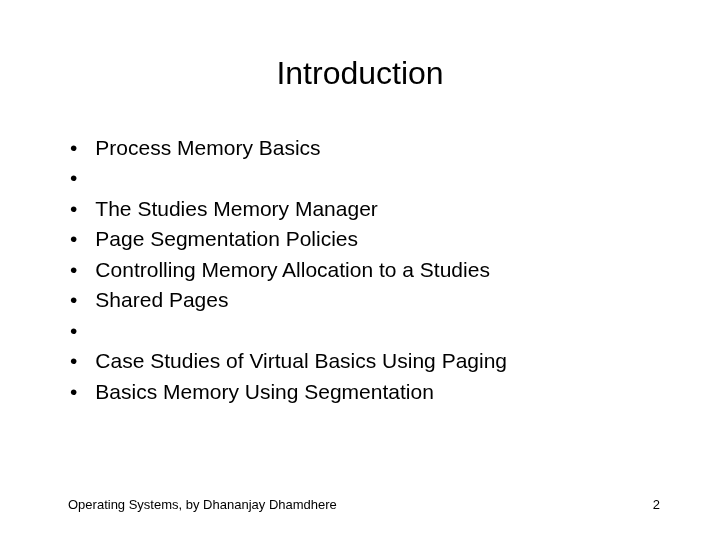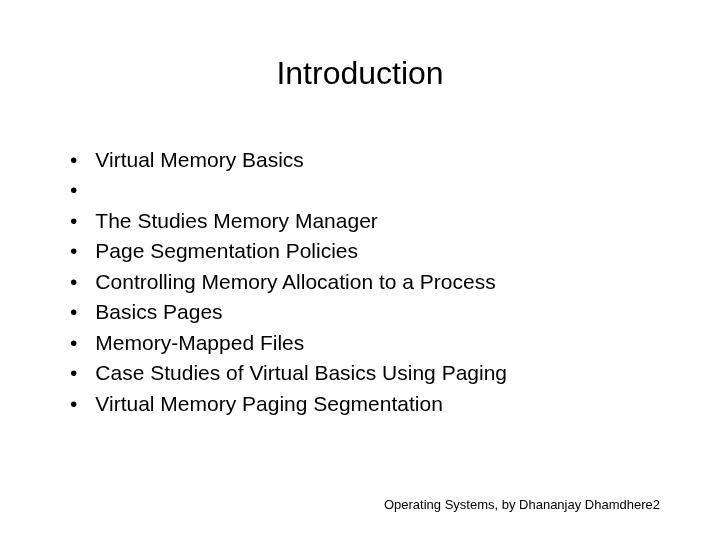--- a/index.html
+++ b/index.html
@@ -21,95 +21,94 @@
       padding: 30px 60px 40px 60px;
       display: flex;
       flex-direction: column;
     }
     .title {
       font-size: 32px;
       font-weight: normal;
       text-align: center;
       color: #000;
       margin-top: 25px;
-      margin-bottom: 53px;
+      margin-bottom: 41px;
     }
     .bullet-list {
       list-style: none;
       padding-left: 10px;
     }
     .bullet-list li {
       font-size: 21px;
       color: #000;
       line-height: 1.45;
       display: flex;
       align-items: flex-start;
     }
     .bullet {
       margin-right: 18px;
       font-size: 21px;
       line-height: 1.45;
     }
     .footer {
       position: absolute;
       bottom: 28px;
-      left: 48px;
+      left: 68px;
       right: 60px;
       display: flex;
-      justify-content: flex-end;
+      justify-content: space-between;
       align-items: center;
     }
     .footer-text {
       font-size: 13px;
       color: #000;
     }
     .page-number {
       font-size: 13px;
       color: #000;
     }
   </style>
 </head>
 <body>
 
 <div class="slide">
   <h1 class="title">Introduction</h1>
   <ul class="bullet-list">
     <li>
         <span class="bullet">•</span>
-        <span>Virtual Memory Basics</span>
+        <span>Process Memory Basics</span>
       </li>
     <li>
         <span class="bullet">•</span>
       </li>
     <li>
         <span class="bullet">•</span>
         <span>The Studies Memory Manager</span>
       </li>
     <li>
         <span class="bullet">•</span>
         <span>Page Segmentation Policies</span>
       </li>
     <li>
         <span class="bullet">•</span>
-        <span>Controlling Memory Allocation to a Process</span>
+        <span>Controlling Memory Allocation to a Studies</span>
       </li>
     <li>
         <span class="bullet">•</span>
-        <span>Basics Pages</span>
+        <span>Shared Pages</span>
       </li>
     <li>
         <span class="bullet">•</span>
-        <span>Memory-Mapped Files</span>
       </li>
     <li>
         <span class="bullet">•</span>
         <span>Case Studies of Virtual Basics Using Paging</span>
       </li>
     <li>
         <span class="bullet">•</span>
-        <span>Virtual Memory Paging Segmentation</span>
+        <span>Basics Memory Using Segmentation</span>
       </li>
   </ul>
   <div class="footer">
     <span class="footer-text">Operating Systems, by Dhananjay Dhamdhere</span>
     <span class="page-number">2</span>
   </div>
 </div>
 
 </body></html>

